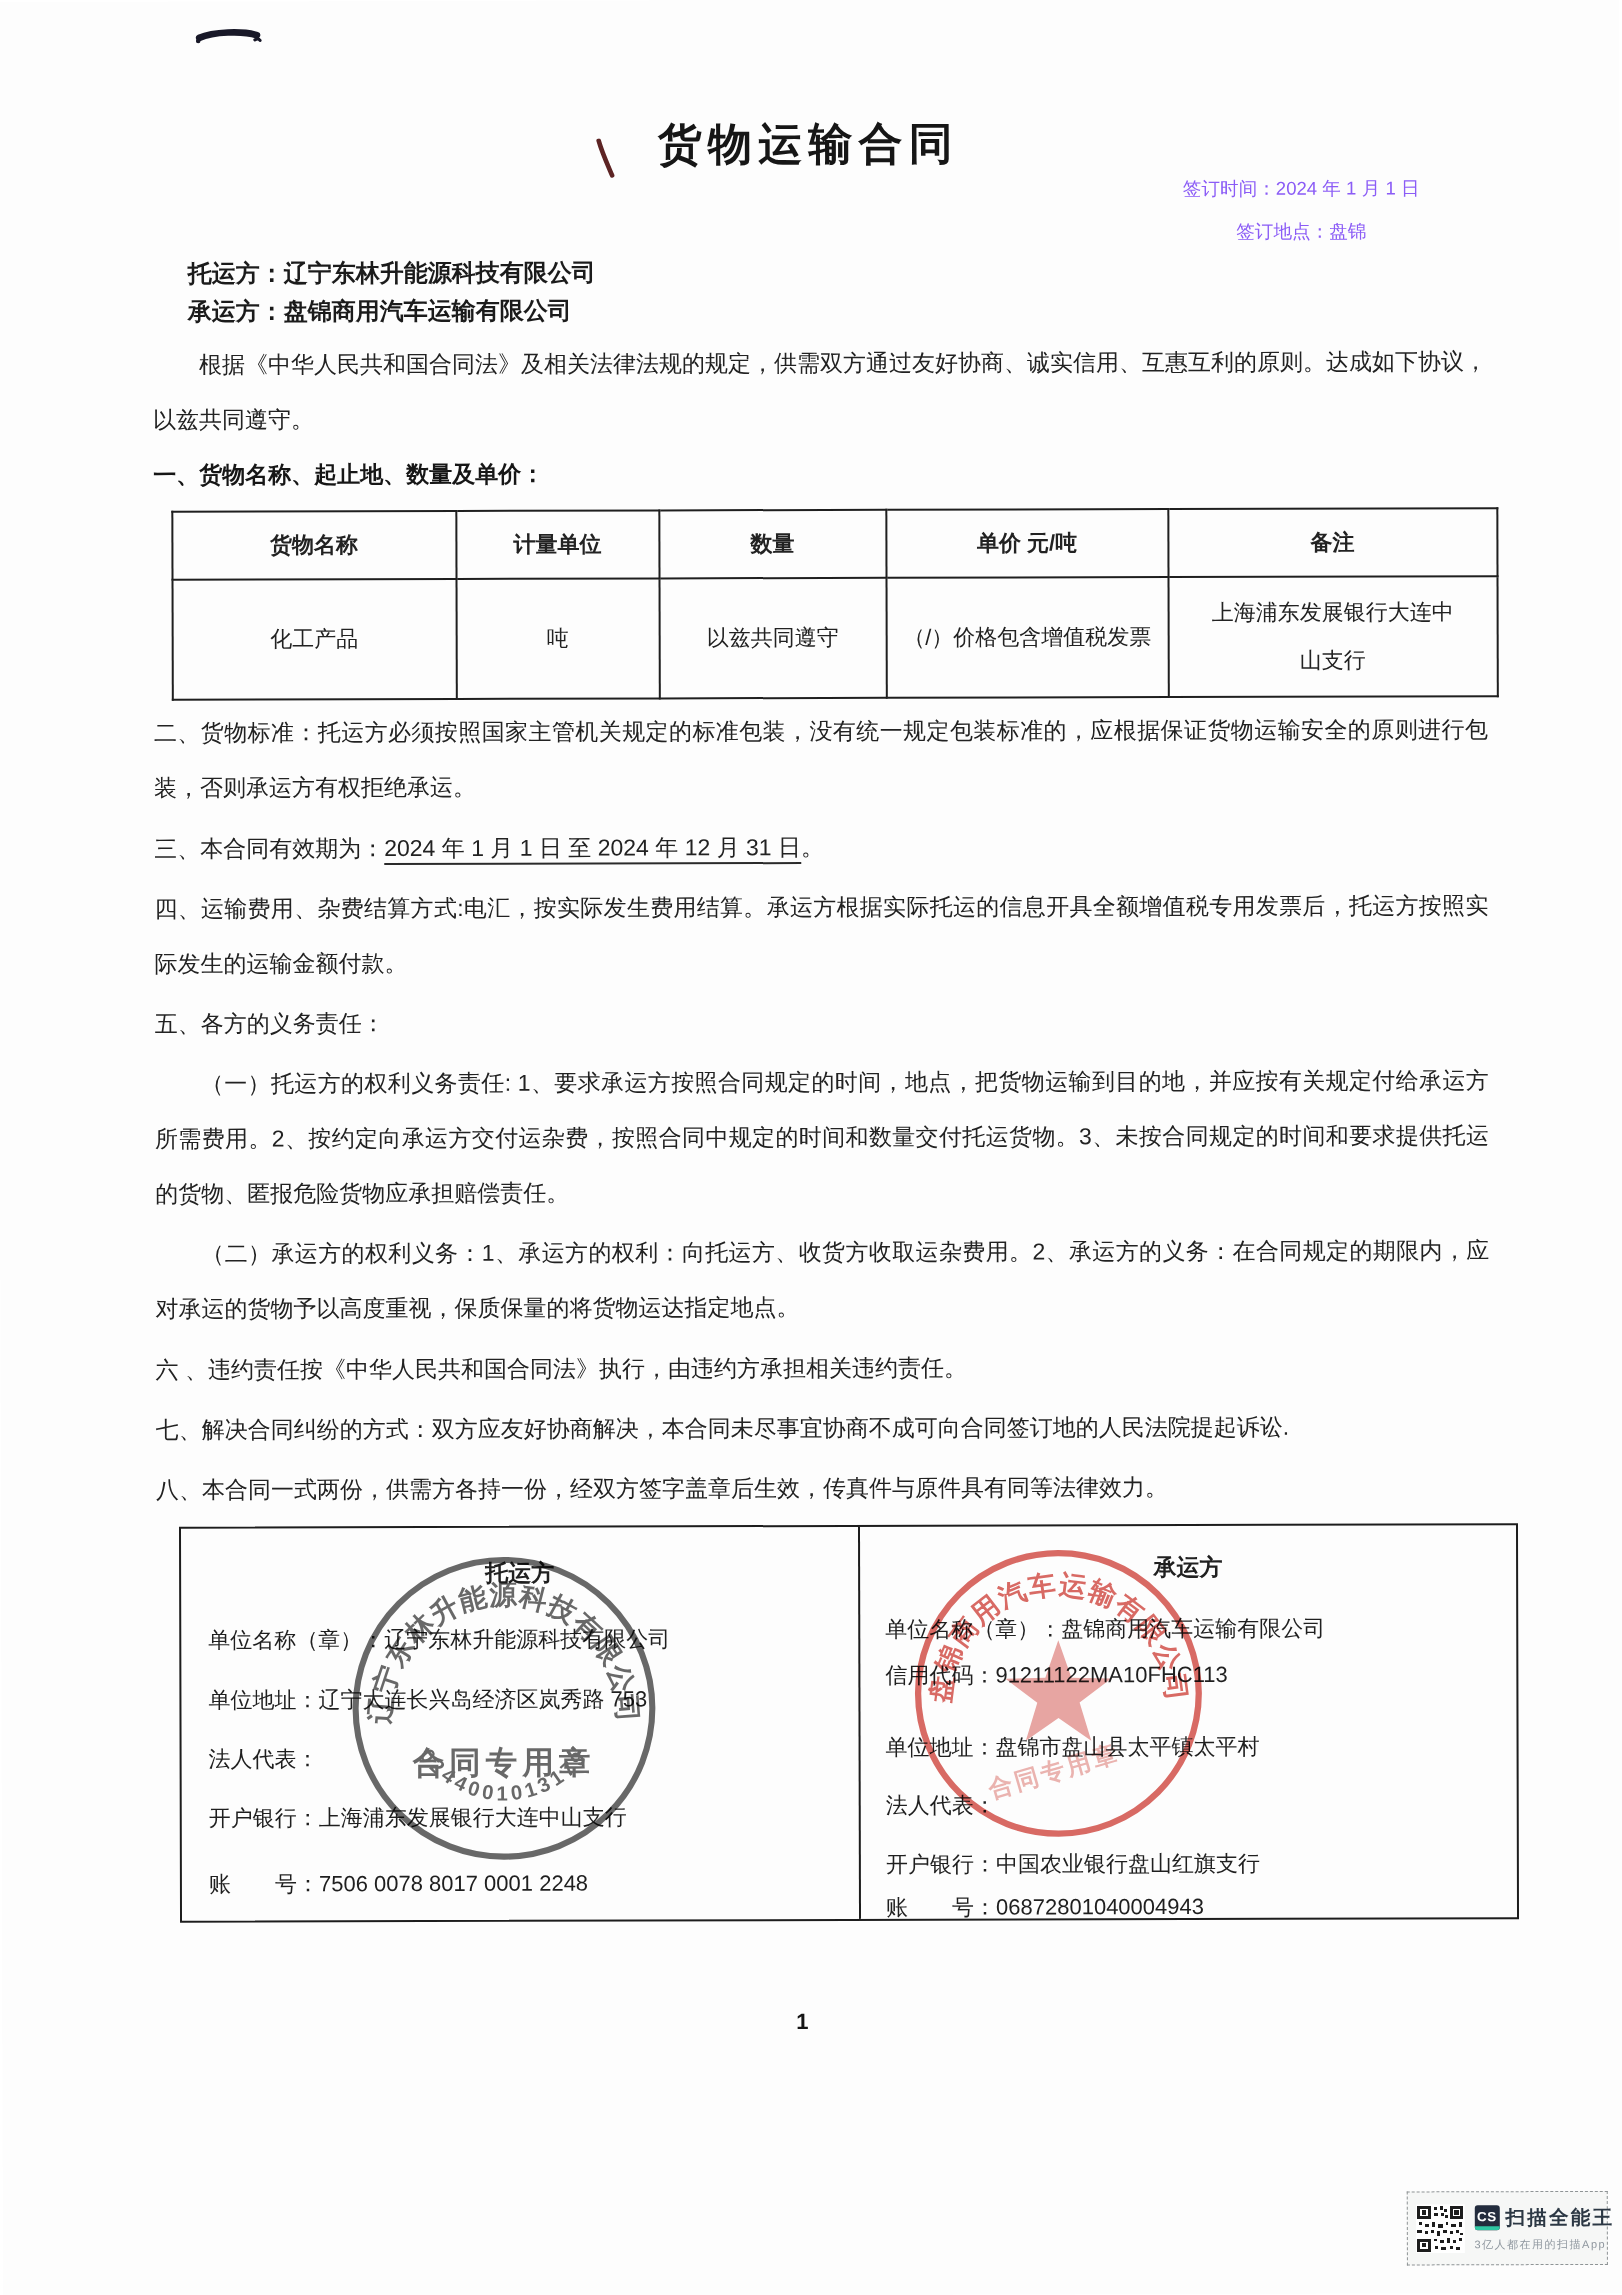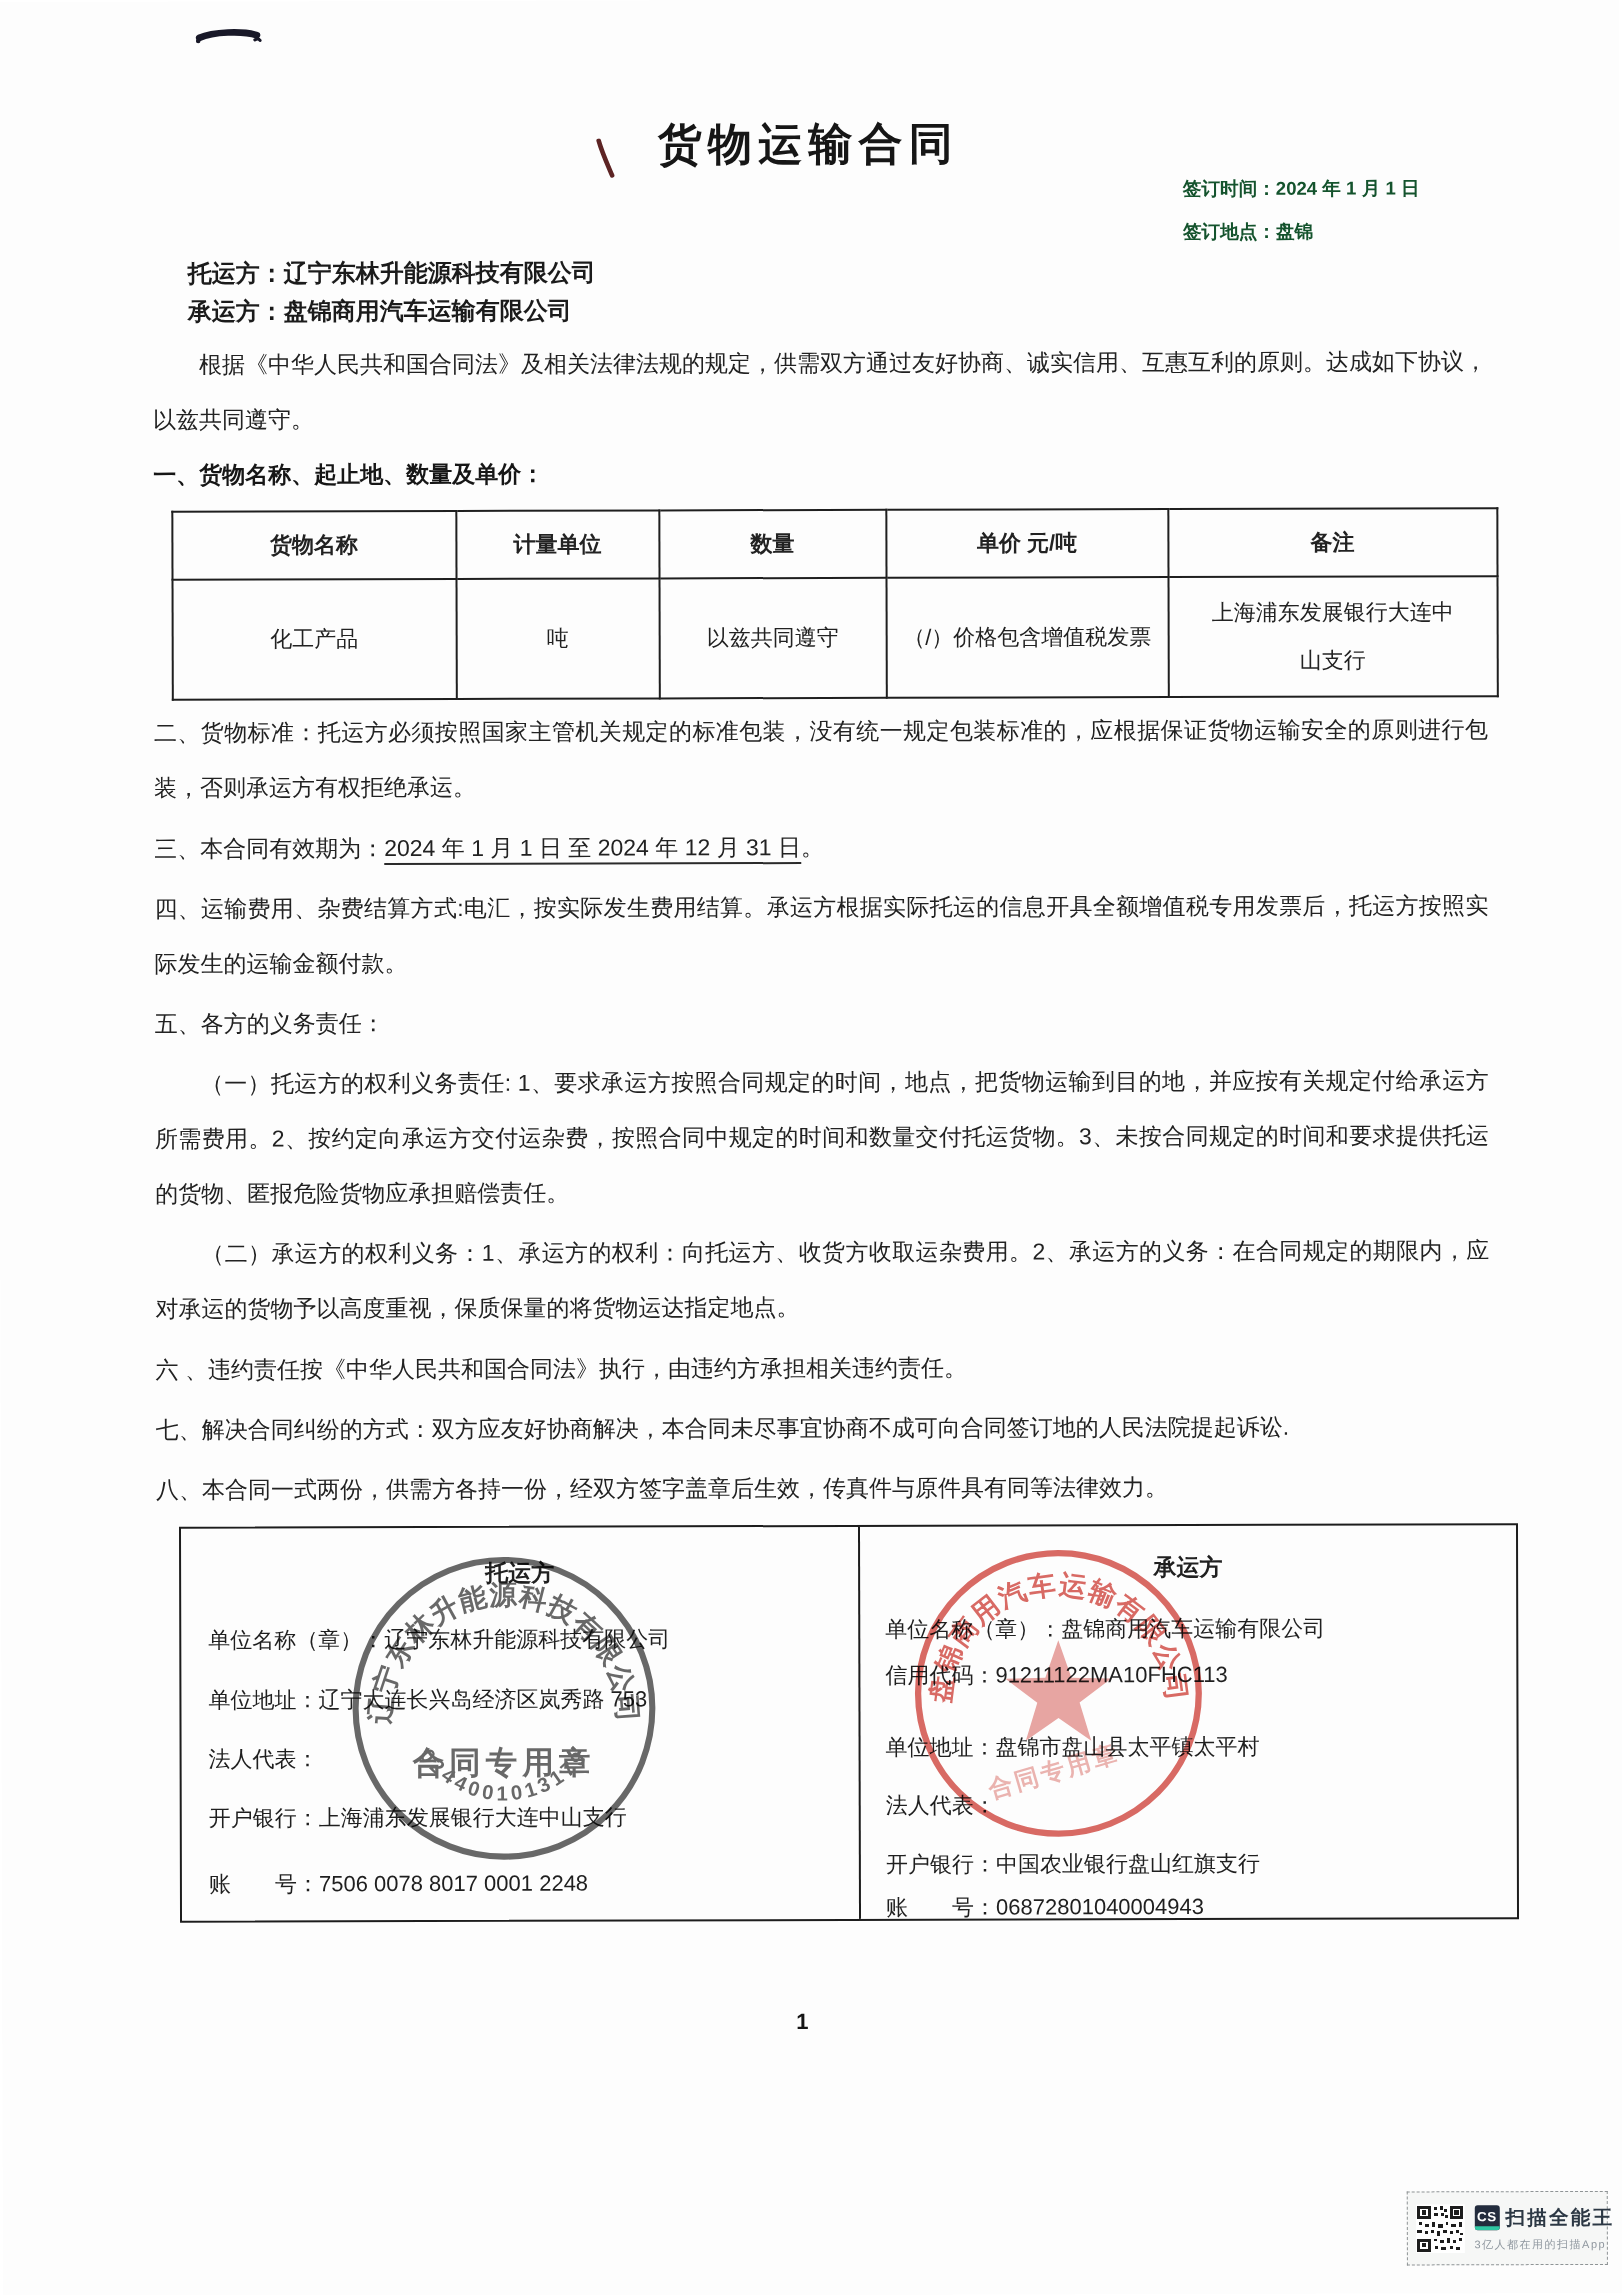--- a/index.html
+++ b/index.html
@@ -2,22 +2,22 @@
 <html style="font-size:8.3px"><head>
 <meta charset="utf-8">
 <style>
   * { box-sizing: border-box; margin: 0; padding: 0; }
   html,body { width:1622px; height:2295px; background:#ffffff; }
   body { font-family:"Liberation Sans","DejaVu Sans",sans-serif; color:#1e1e1e; position:relative; overflow:hidden; }
   .page { position:absolute; inset:0; background:#fdfdfd; transform:rotate(-0.15deg); }
 
   .doc-title { position:absolute; top:115px; left:0; width:100%; text-align:center;
                font-size:44px; font-weight:700; letter-spacing:6.2px; color:#161616; }
-  .meta { position:absolute; top:168px; right:200px; text-align:left;
-          font-size:18.6px; font-weight:700; line-height:43px; color:#14532d; }
+  .meta { position:absolute; top:168px; right:200px; text-align:center;
+          font-size:18.6px; font-weight:400; line-height:43px; color:#8b5cf6; }
   .parties { position:absolute; left:190px; top:253px; font-size:24px; font-weight:700;
              line-height:38px; color:#1b1b1b; }
 
   .content { position:absolute; left:155px; top:336px; width:1334px; font-size:23px;
              line-height:55px; text-align:justify; color:#222; }
   .para { margin:0; }
   .para.gap { margin-top:5.2px; }
   .indent { text-indent:46px; }
   .sec-head { font-weight:700; color:#161616; }
   .u-date { border-bottom:2.6px solid #2b2b2b; padding-bottom:2.1px; }

